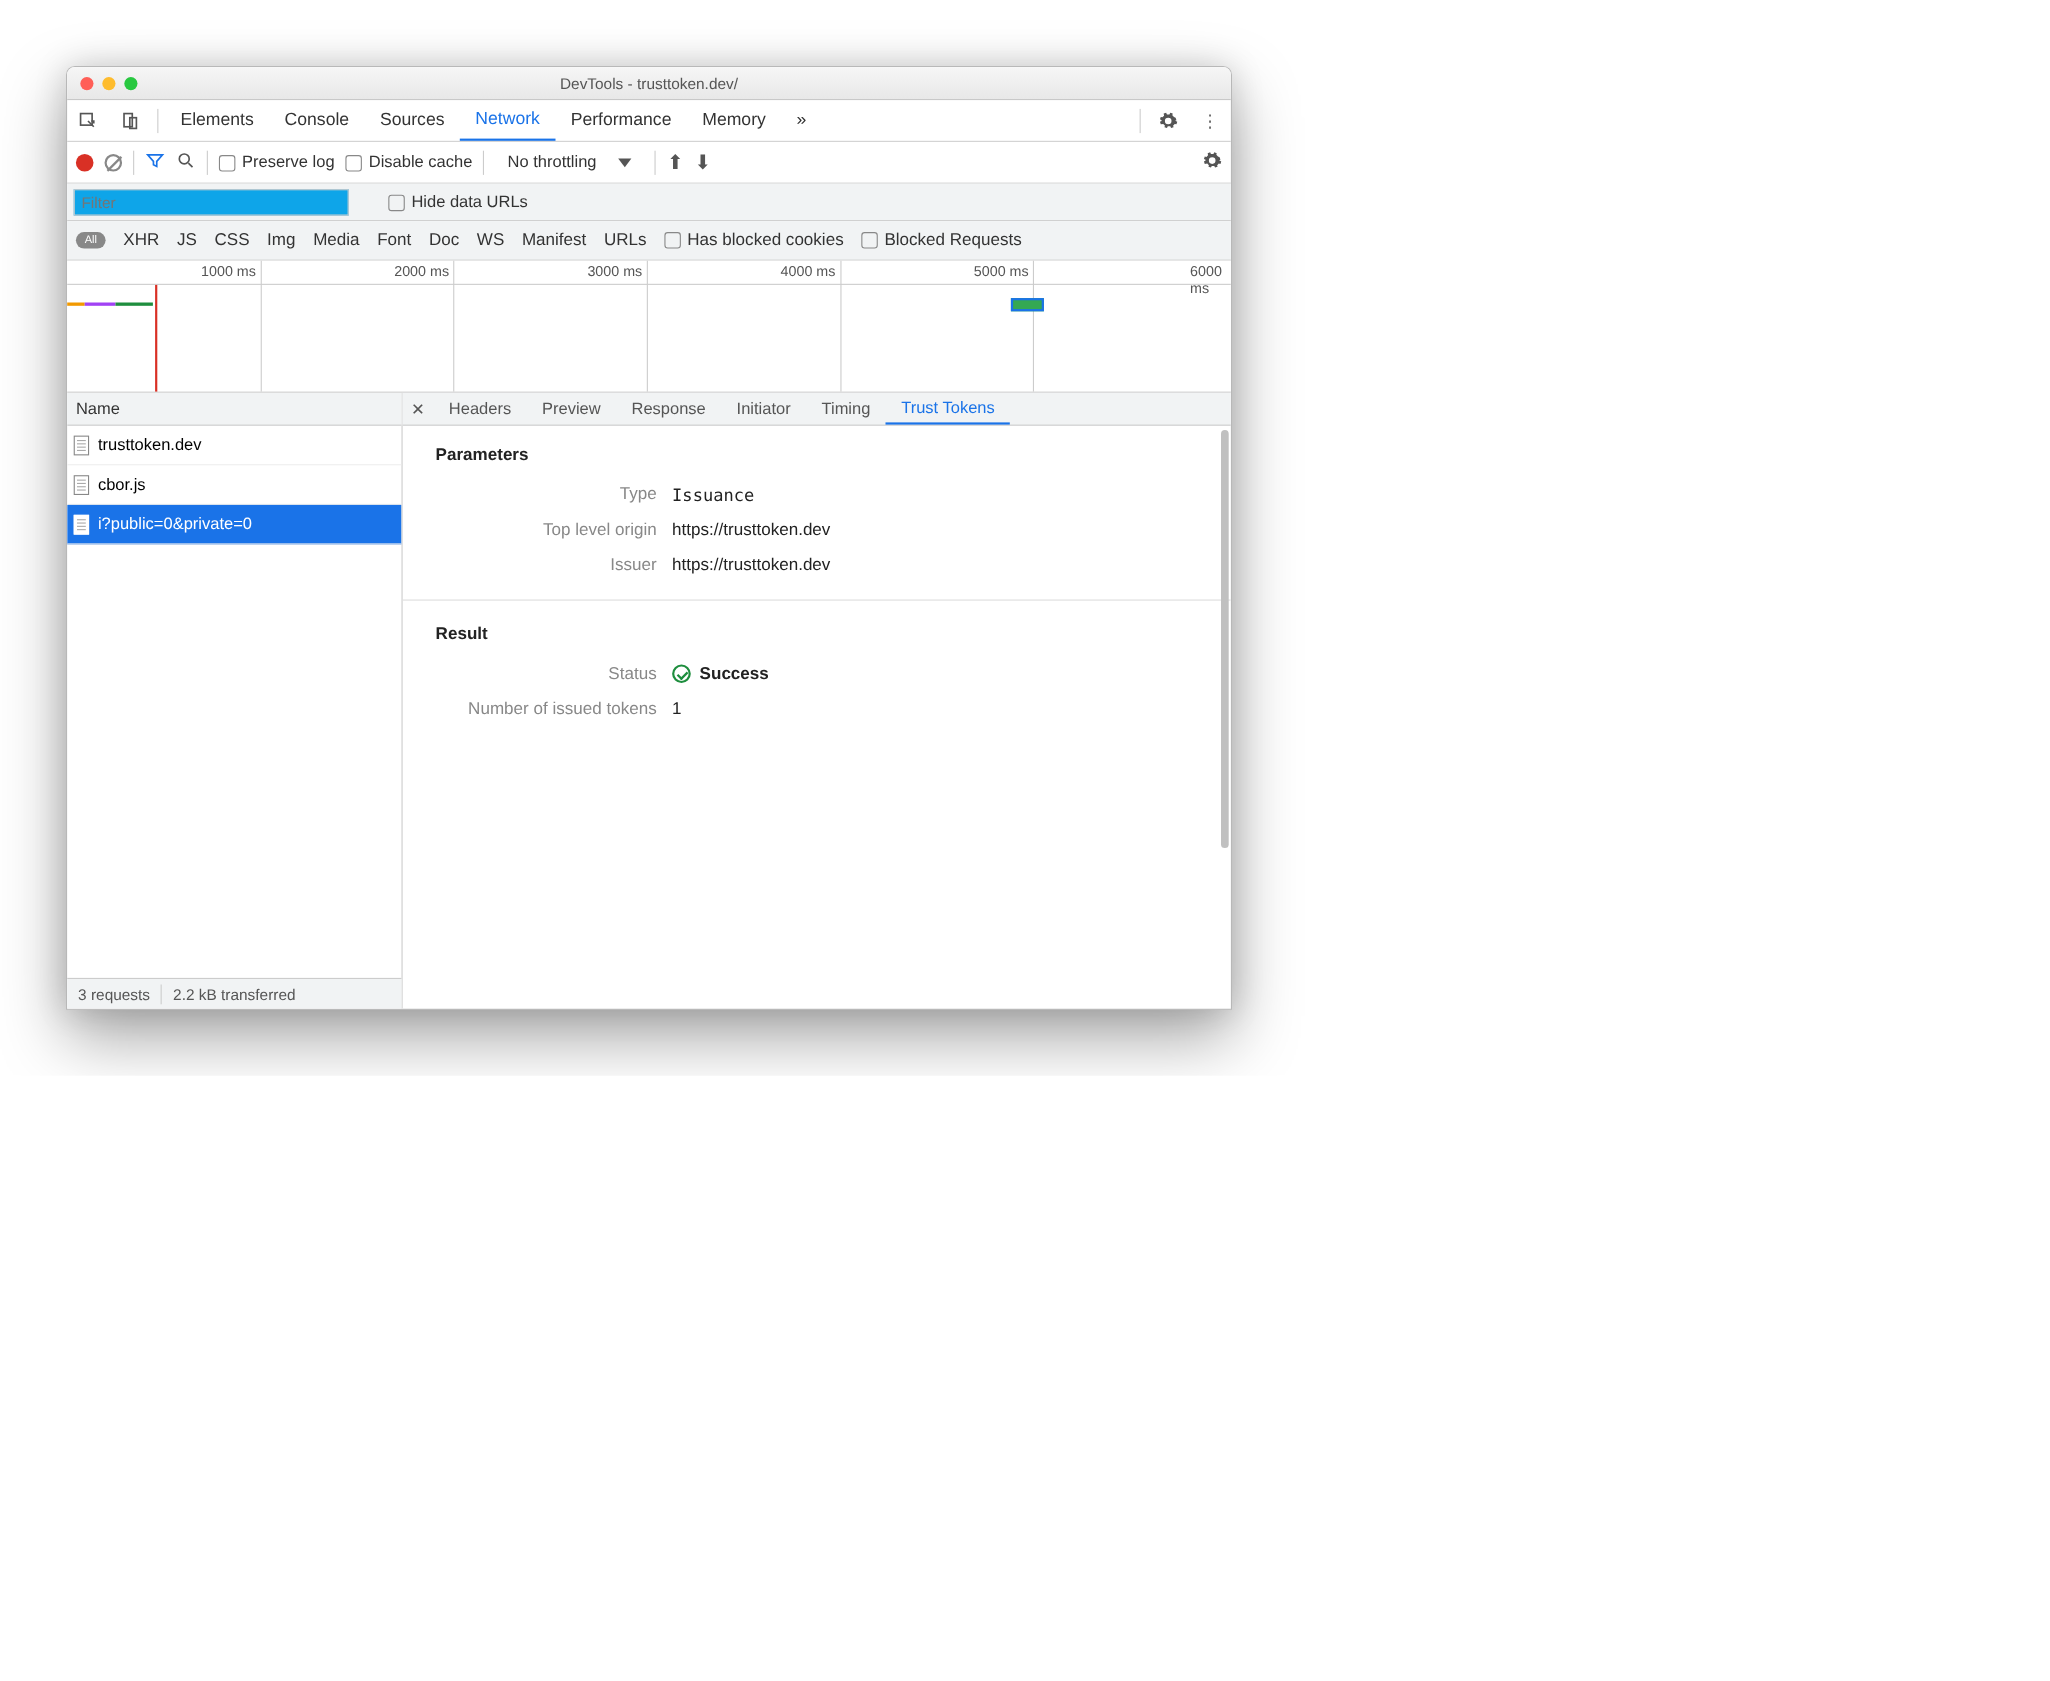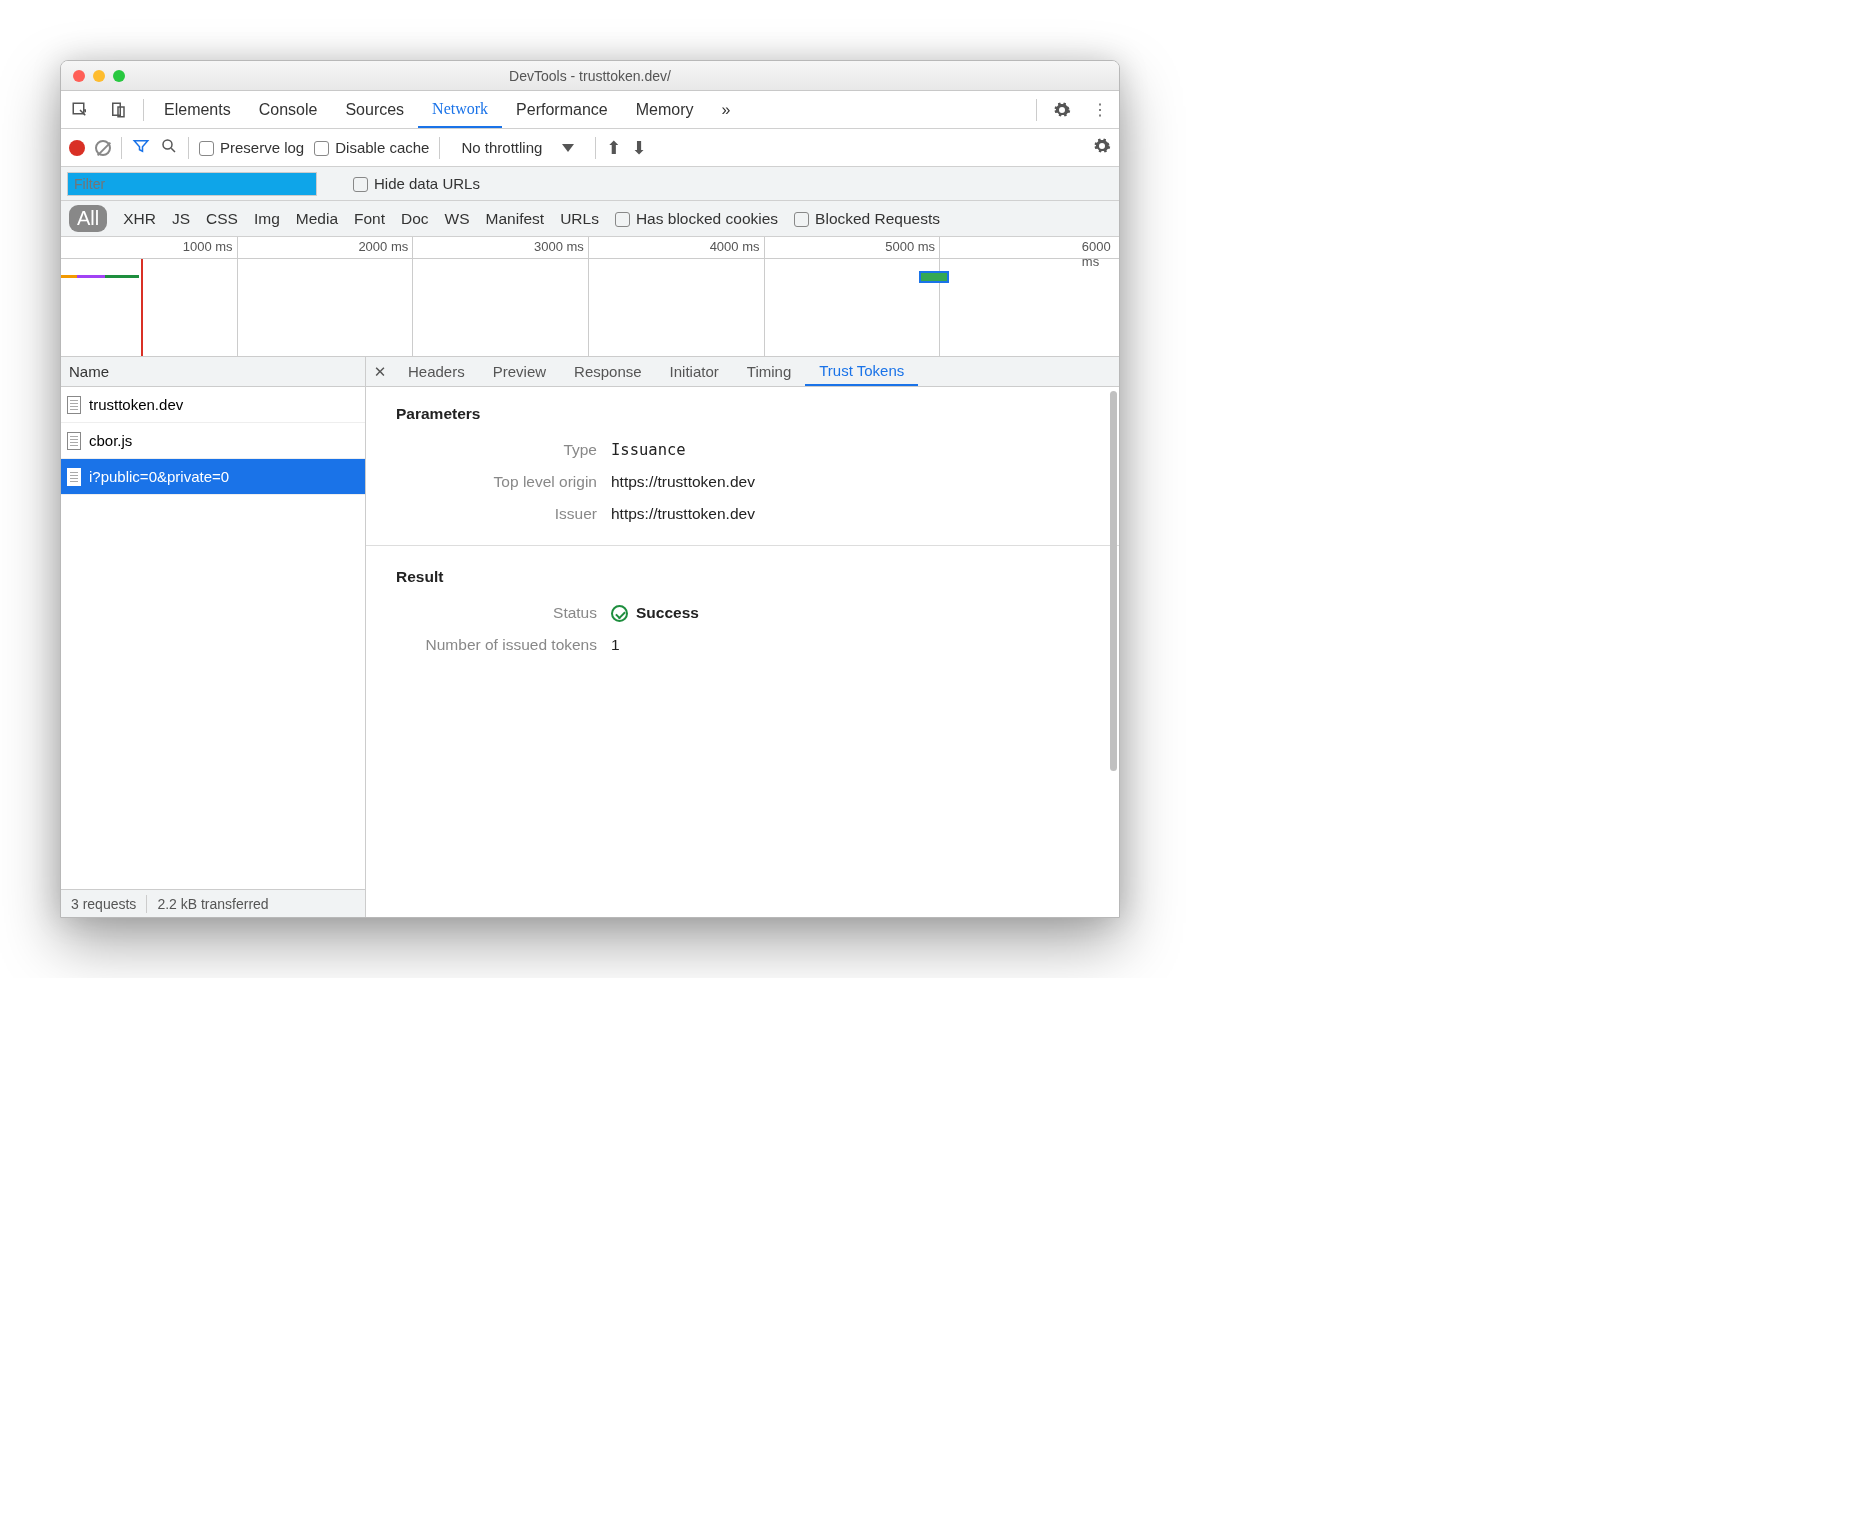--- a/index.html
+++ b/index.html
@@ -9,36 +9,36 @@
 .traffic { display:flex; gap:8px; padding-left:12px; }
 .traffic span { width:12px; height:12px; border-radius:50%; }
 .tl-close { background:#ff5f57; }
 .tl-min { background:#febc2e; }
 .tl-max { background:#28c840; }
 .titlebar .title { position:absolute; left:0; right:0; text-align:center; font-size:14px; color:#555; }
 .tabsbar { height:38px; border-bottom:1px solid #d0d0d0; display:flex; align-items:center; font-size:16px; color:#333; }
 .tabsbar .ico { width:38px; height:38px; display:flex; align-items:center; justify-content:center; color:#666; }
 .tabsbar .sep { width:1px; height:22px; background:#ccc; margin:0 6px; }
 .tabsbar .tab { height:100%; padding:0 14px; display:flex; align-items:center; cursor:pointer; color:#333; }
-.tabsbar .tab.active { color:#1a73e8; border-bottom:2px solid #1a73e8;font-family:Liberation Serif, serif; }
+.tabsbar .tab.active { color:#1a73e8; border-bottom:2px solid #1a73e8; }
 .tabsbar .flex { flex:1; }
 .toolbar { height:38px; border-bottom:1px solid #d0d0d0; display:flex; align-items:center; gap:10px; padding:0 8px; font-size:15px; color:#333; }
 .toolbar .sep { width:1px; height:22px; background:#ccc; }
 .circle-red { width:16px; height:16px; background:#d93025; border-radius:50%; }
 .nocircle { width:16px; height:16px; border:2px solid #888; border-radius:50%; position:relative; }
 .nocircle::after { content:""; position:absolute; width:2px; height:18px; background:#888; left:6px; top:-2px; transform:rotate(45deg); }
 .filterfunnel { color:#1a73e8; }
 .cb { width:15px; height:15px; border:1.5px solid #888; border-radius:3px; display:inline-block; margin-right:6px; vertical-align:middle; }
 .throttle { display:flex; align-items:center; gap:20px; padding:0 10px; border:1px solid transparent; }
 .throttle .arrow-down { width:0; height:0; border-left:6px solid transparent; border-right:6px solid transparent; border-top:8px solid #555; }
 .up-arrow,.down-arrow { color:#555; font-size:18px; }
 .filterrow { height:34px; background:#f1f3f4; border-bottom:1px solid #d0d0d0; display:flex; align-items:center; padding-left:6px; font-size:15px; color:#333; }
 .filterrow input { width:250px; height:24px; background:#0ea5e9; border:1px solid #ccc; padding:2px 6px; font-size:14px; }
 .typerow { height:36px; background:#f1f3f4; border-bottom:1px solid #d0d0d0; display:flex; align-items:center; gap:16px; padding:0 8px; font-size:15.5px; color:#333; }
-.pill-all { background:#888; color:#fff; border-radius:9px; padding:2px 8px; font-size:20px; }
+.pill-all { background:#888; color:#fff; border-radius:9px; padding:2px 8px; font-size:10px; }
 .overview { height:120px; border-bottom:1px solid #ccc; position:relative; background:#fff; }
 .overview .ticks { height:22px; border-bottom:1px solid #ccc; position:relative; }
 .overview .tick { position:absolute; top:2px; font-size:13px; color:#555; transform:translateX(-100%); padding-right:4px; }
 .overview .vline { position:absolute; top:0; bottom:0; width:1px; background:#ccc; }
 .overview .orange { position:absolute; top:38px; height:3px; background:#f29900; left:0; width:16px; }
 .overview .purple { position:absolute; top:38px; height:3px; background:#a142f4; left:16px; width:28px; }
 .overview .green1 { position:absolute; top:38px; height:3px; background:#1e8e3e; left:44px; width:34px; }
 .overview .redv { position:absolute; top:22px; bottom:0; width:2px; background:#d93025; left:80px; }
 .overview .greenbox { position:absolute; top:34px; left:858px; width:30px; height:12px; border:2px solid #1a73e8; background:#34a853; }
 .main { flex:1; display:flex; overflow:hidden; }

